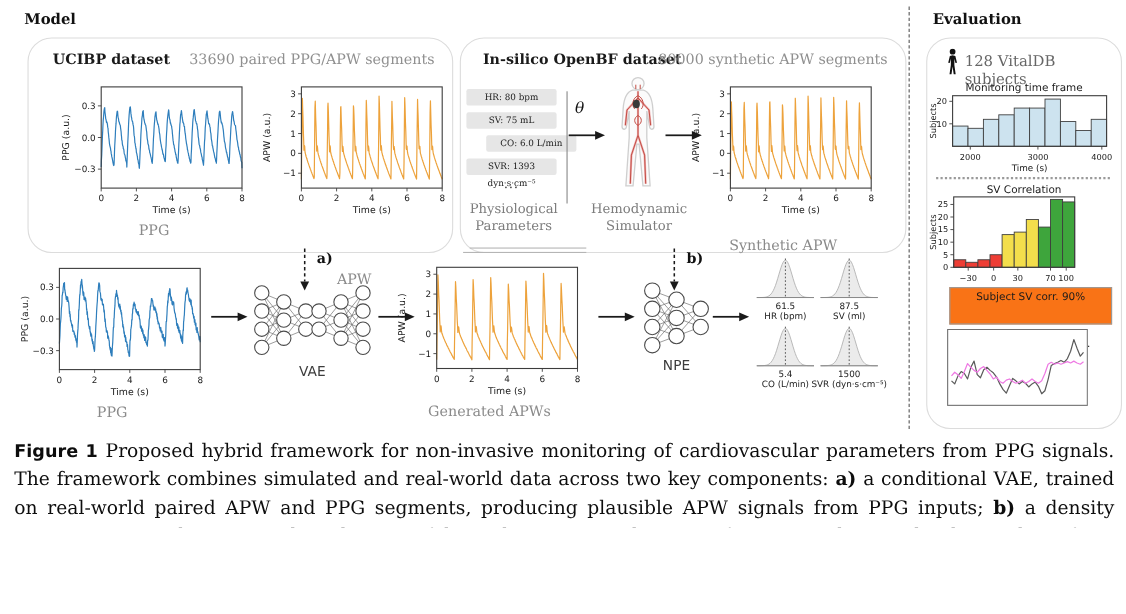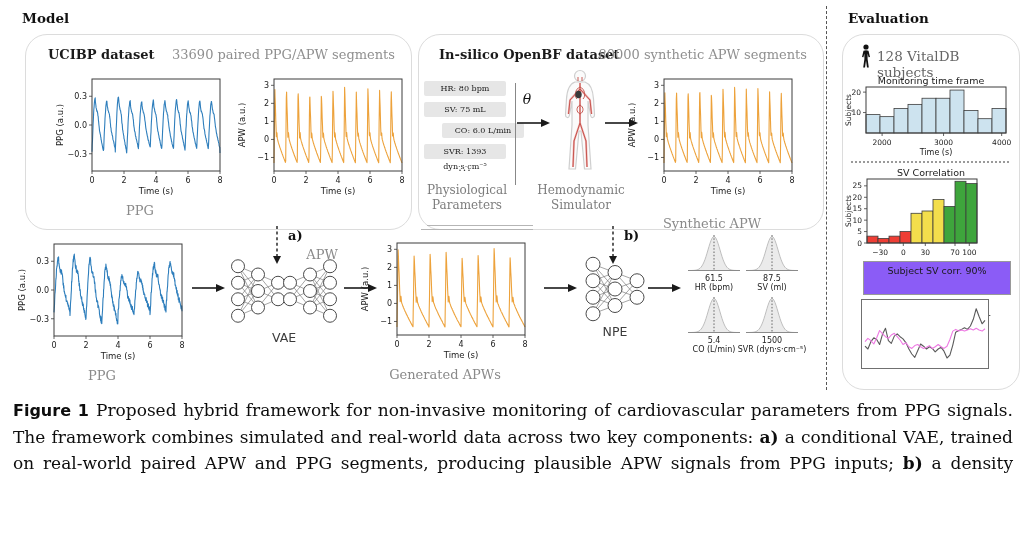--- a/index.html
+++ b/index.html
@@ -31,21 +31,21 @@
   .post-cell{position:absolute;width:56px;}
   .post-cell svg{display:block;width:56px;height:44px;overflow:visible;}
   .post-val{position:absolute;top:44px;width:56px;text-align:center;font-size:8px;color:#222;
             font-family:"DejaVu Sans",sans-serif;}
   .post-lab{position:absolute;top:53px;left:-22px;width:100px;text-align:center;font-size:8px;color:#222;
             font-family:"DejaVu Sans",sans-serif;white-space:nowrap;}
   .subjects-row-text{position:absolute;left:34px;top:13px;font-size:13.5px;color:#666;}
   .eval-title{position:absolute;left:0;width:176px;text-align:center;font-size:9.5px;color:#1a1a1a;
               font-family:"DejaVu Sans",sans-serif;}
   .dotted-sep{position:absolute;left:8px;width:158px;height:0;border-top:2px dotted #9a9a9a;}
-  .legend-box{position:absolute;left:20px;top:226px;width:146px;height:32px;border:1px solid #999;background:#8b5cf6;}
+  .legend-box{position:absolute;left:20px;top:226px;width:146px;height:32px;border:1px solid #999;background:#f97316;}
   .legend-title{text-align:center;font-size:9.5px;color:#1a1a1a;font-family:"DejaVu Sans",sans-serif;margin-top:3px;}
   .legend-row{display:flex;justify-content:center;gap:16px;margin-top:3px;align-items:center;}
   .legend-entry{display:flex;align-items:center;gap:4px;font-size:9.5px;color:#1a1a1a;
                 font-family:"DejaVu Sans",sans-serif;margin-top:28px;}
   .legend-line{width:20px;height:0;border-top:1.4px solid #555;}
   .caption{position:absolute;left:13px;top:397px;width:1000px;font-size:17px;line-height:26px;
            color:#0d0d0d;text-align:justify;margin:0;}
   .caption .figlab{font-family:"DejaVu Sans",sans-serif;font-weight:bold;font-size:16px;padding-right:7px;}
   .caption b{font-weight:bold;}
 </style>

